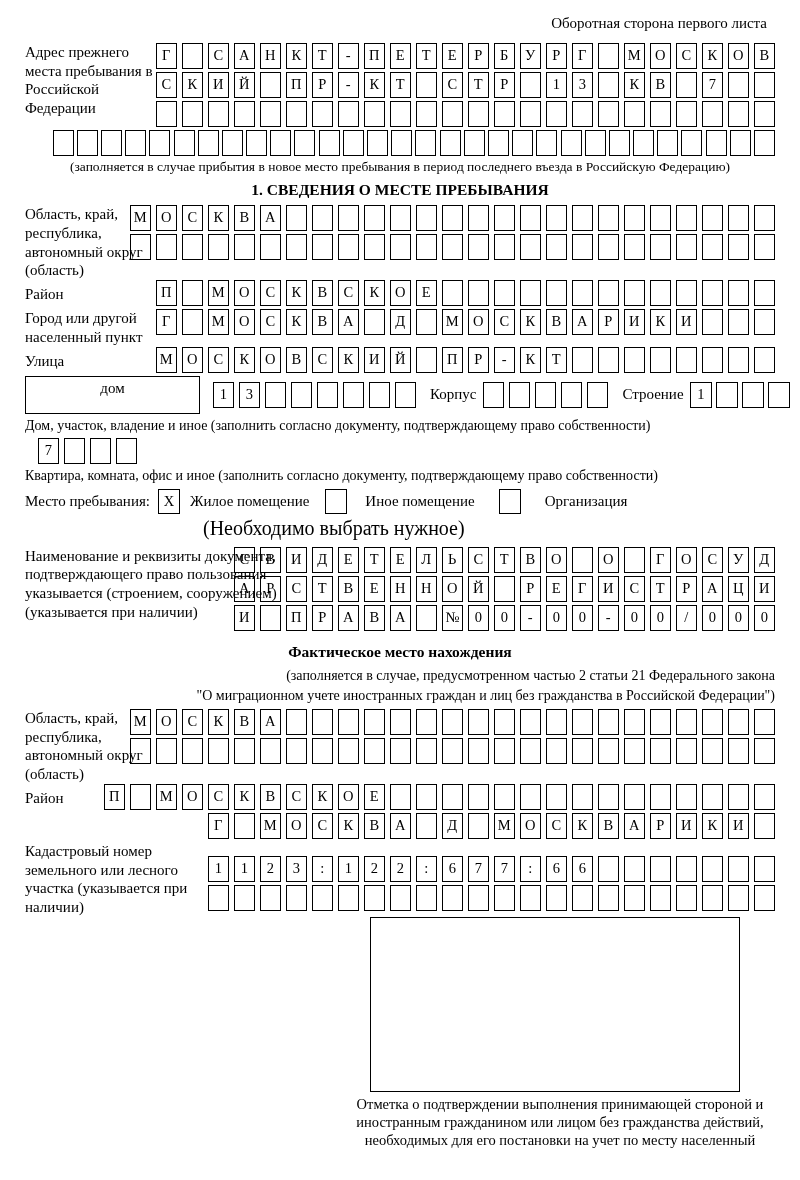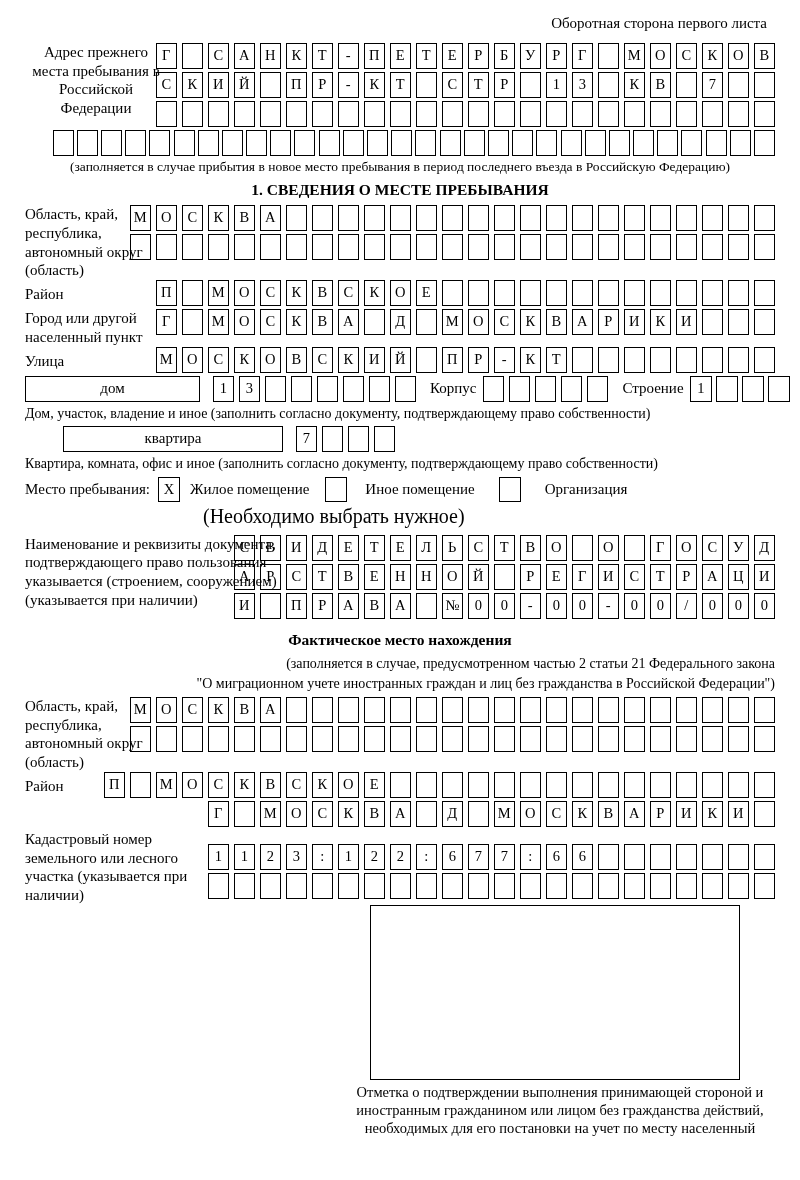--- a/index.html
+++ b/index.html
@@ -16,42 +16,42 @@
   .cell{
     flex:none;box-sizing:border-box;width:21.5px;height:26px;
     border:1.6px solid #000;margin-left:4.5px;
     text-align:center;line-height:22px;font-size:14.5px;overflow:hidden;
   }
   .boxrow.tight .cell{width:21px;margin-left:3.2px;}
   .note{font-size:13.5px;text-align:center;white-space:nowrap;margin:1px 0 3px 0;}
   .note-left{font-size:14px;margin:0 0 4px 0;}
   .sec-title{font-weight:bold;text-align:center;font-size:15.5px;margin:4px 0 6px 0;}
   .widecell{
-    box-sizing:border-box;height:26px;border:1.6px solid #000;
+    box-sizing:border-box;height:38px;border:1.6px solid #000;
     text-align:center;line-height:23px;flex:none;
   }
   .inlrow{display:flex;align-items:center;margin-bottom:3px;}
   .inlrow .boxrow{margin-bottom:0;justify-content:flex-start;}
   .chk{
     display:inline-block;box-sizing:border-box;width:22px;height:25px;
     border:1.6px solid #000;text-align:center;line-height:22px;font-size:14.5px;
     vertical-align:middle;flex:none;
   }
   .residence-line{display:flex;align-items:center;margin-top:4px;}
   .stamp-rect{box-sizing:border-box;width:370px;height:175px;border:1.7px solid #000;margin-left:345px;}
   .stamp-caption{width:420px;margin-left:325px;text-align:center;font-size:14.5px;margin-top:3px;}
   .centered-note{font-size:14px;text-align:right;white-space:nowrap;margin:0 0 3px 0;}
 </style>
 </head>
 <body>
 
 <div class="hdr-note">Оборотная сторона первого листа</div>
 
 <div class="field" style="margin-top:10px;">
-  <div class="label" style="width:142px;text-align:center;">Адрес прежнего места пребывания в Российской Федерации</div>
+  <div class="label" style="width:142px;">Адрес прежнего места пребывания в Российской Федерации</div>
   <div class="rows">
     <div class="boxrow">
         <span class="cell">Г</span>
         <span class="cell"></span>
         <span class="cell">С</span>
         <span class="cell">А</span>
         <span class="cell">Н</span>
         <span class="cell">К</span>
         <span class="cell">Т</span>
         <span class="cell">-</span>
@@ -342,21 +342,20 @@
   <div class="boxrow" style="margin-left:2px;">
       <span class="cell">1</span>
       <span class="cell"></span>
       <span class="cell"></span>
       <span class="cell"></span>
     </div>
 </div>
 <div class="note-left">Дом, участок, владение и иное (заполнить согласно документу, подтверждающему право собственности)</div>
 
 <div class="inlrow">
-  <div class="widecell" style="width:220px;margin-left:38px;">квартира</div>
   <div class="boxrow" style="margin-left:8px;">
       <span class="cell">7</span>
       <span class="cell"></span>
       <span class="cell"></span>
       <span class="cell"></span>
     </div>
 </div>
 <div class="note-left">Квартира, комната, офис и иное (заполнить согласно документу, подтверждающему право собственности)</div>
 
 <div class="residence-line">

